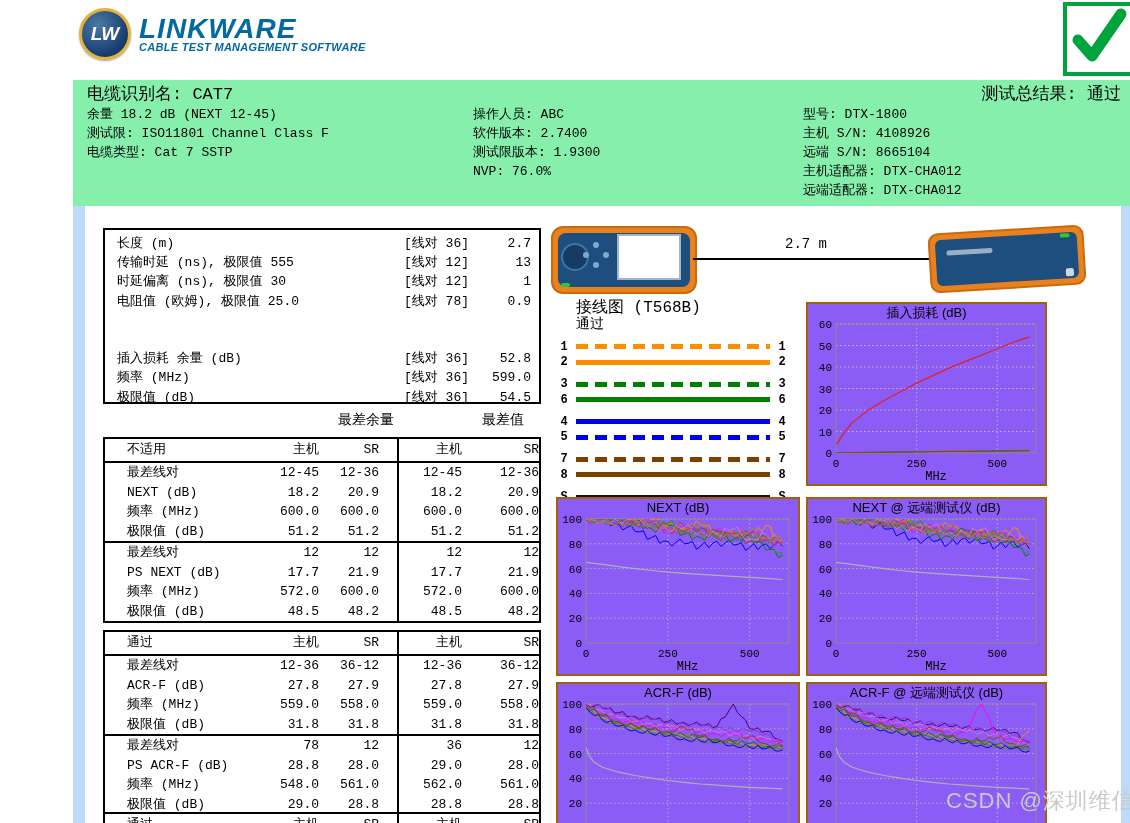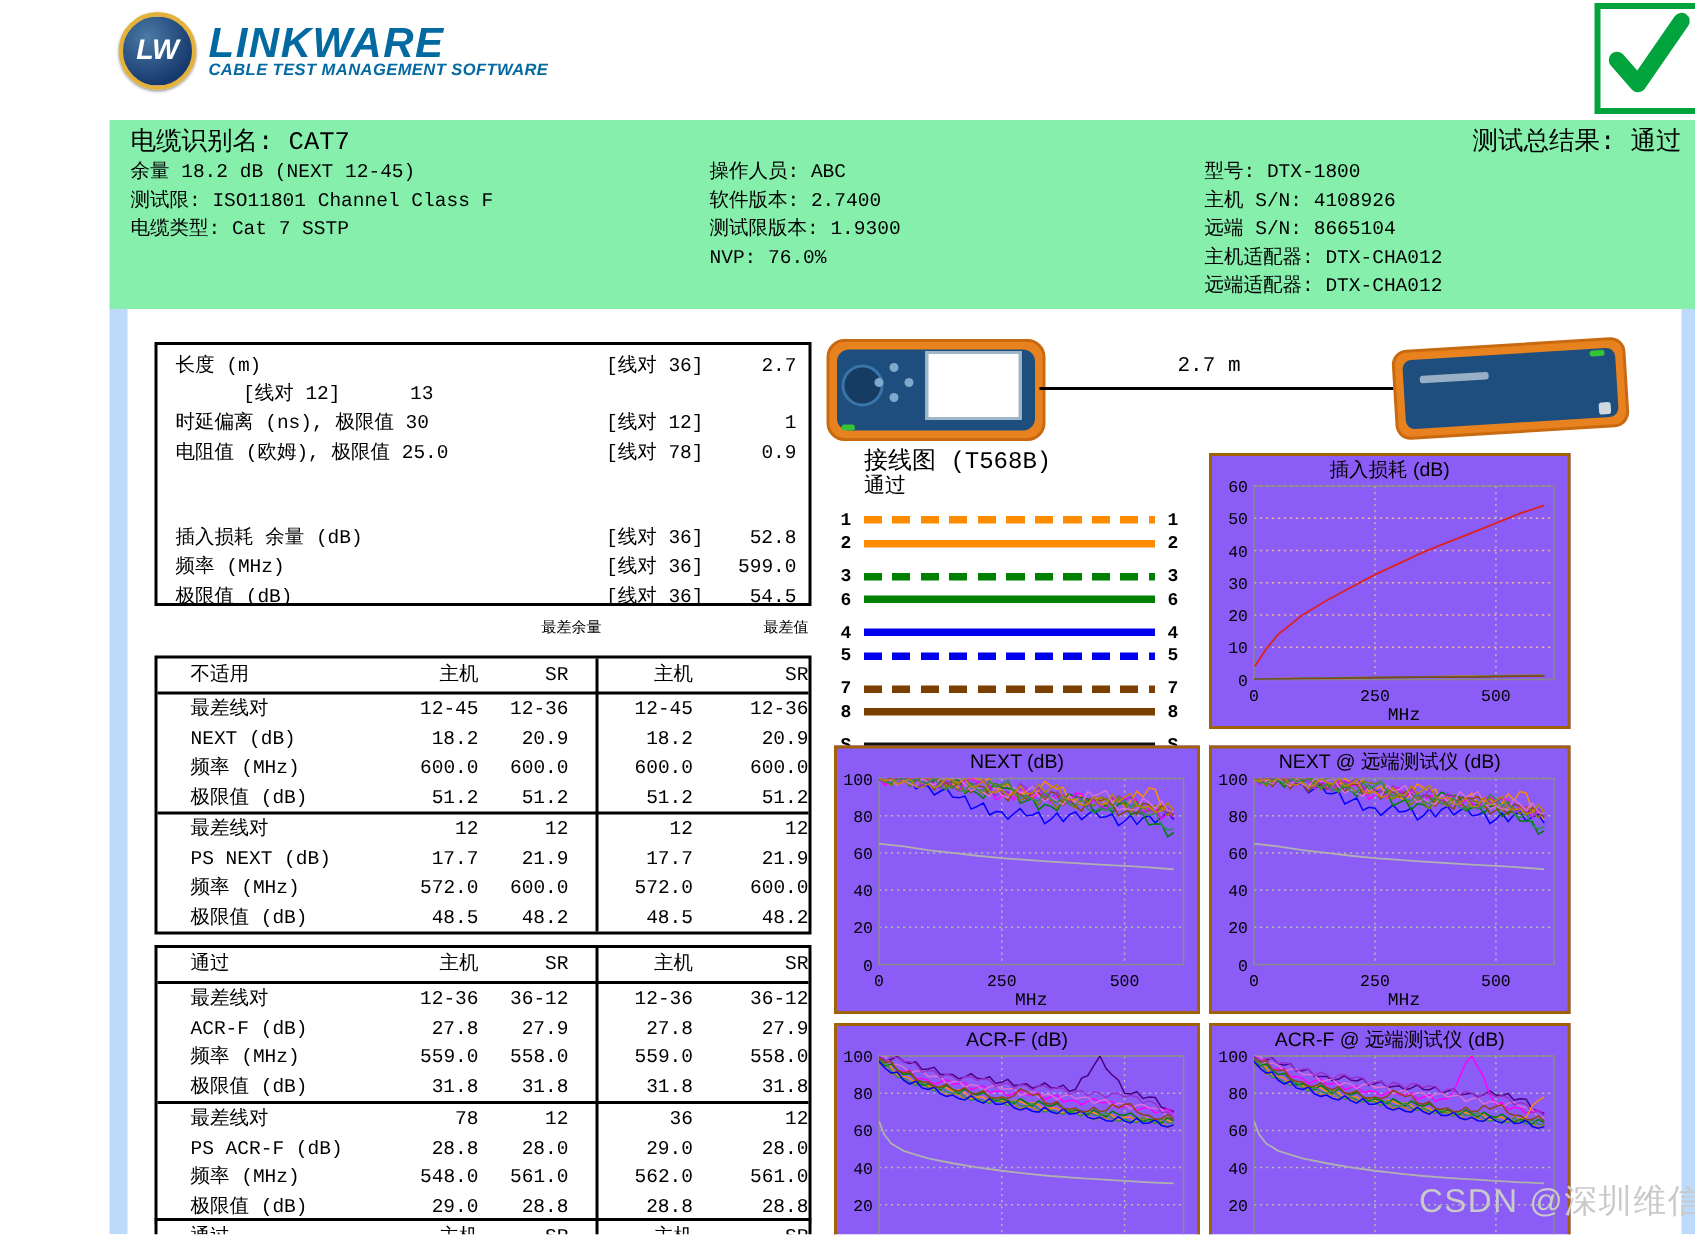--- a/index.html
+++ b/index.html
@@ -29,21 +29,21 @@
 
   
   .sumbox{position:absolute;left:60px;top:228px;width:438px;height:176px;border:2px solid #000;background:#fff;
           box-sizing:border-box;padding-top:4px;}
   .srow{display:flex;height:19.2px;line-height:19.2px;font-size:13px;padding:0 8px 0 12px;}
   .srow .lab{flex:1;white-space:nowrap;}
   .srow .pair{width:110px;text-align:right;}
   .srow .val{width:62px;text-align:right;}
 
   
-  .wcap{position:absolute;left:60px;top:411px;width:438px;height:22px;font-size:10px;}
+  .wcap{position:absolute;left:45px;top:411px;width:438px;height:22px;font-size:14px;}
   .wcap .wm{position:absolute;left:218px;width:120px;text-align:center;}
   .wcap .wv{position:absolute;right:2px;width:90px;text-align:right;}
 
   
   .dtable{position:absolute;left:60px;width:438px;border:2px solid #000;background:#fff;font-size:13px;box-sizing:border-box;}
   .dtable::after{content:"";position:absolute;left:292px;top:0;bottom:0;width:2px;background:#000;}
   .dtable .row{display:flex;height:19.5px;line-height:19.5px;padding-left:12px;}
   .dtable .row.thead{height:22px;line-height:22px;border-bottom:2px solid #000;}
   .dtable .group + .group{border-top:2px solid #000;}
   .dtable .lab{width:150px;padding-left:10px;box-sizing:border-box;white-space:nowrap;}
@@ -133,20 +133,21 @@
   <div class="strip left"></div>
   <div class="strip right"></div>
 
   <div class="sumbox" id="sumbox">
       <div class="srow">
         <span class="lab">长度 (m)</span>
         <span class="pair">[线对 36]</span>
         <span class="val">2.7</span>
       </div>
       <div class="srow">
+        <span class="lab">传输时延 (ns), 极限值 555</span>
         <span class="pair">[线对 12]</span>
         <span class="val">13</span>
       </div>
       <div class="srow">
         <span class="lab">时延偏离 (ns), 极限值 30</span>
         <span class="pair">[线对 12]</span>
         <span class="val">1</span>
       </div>
       <div class="srow">
         <span class="lab">电阻值 (欧姆), 极限值 25.0</span>

